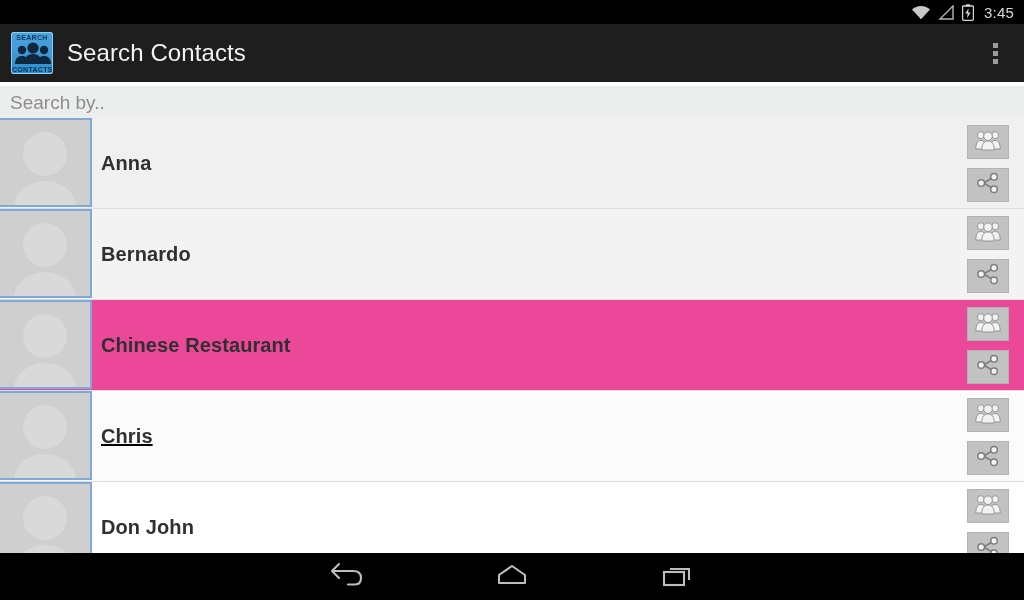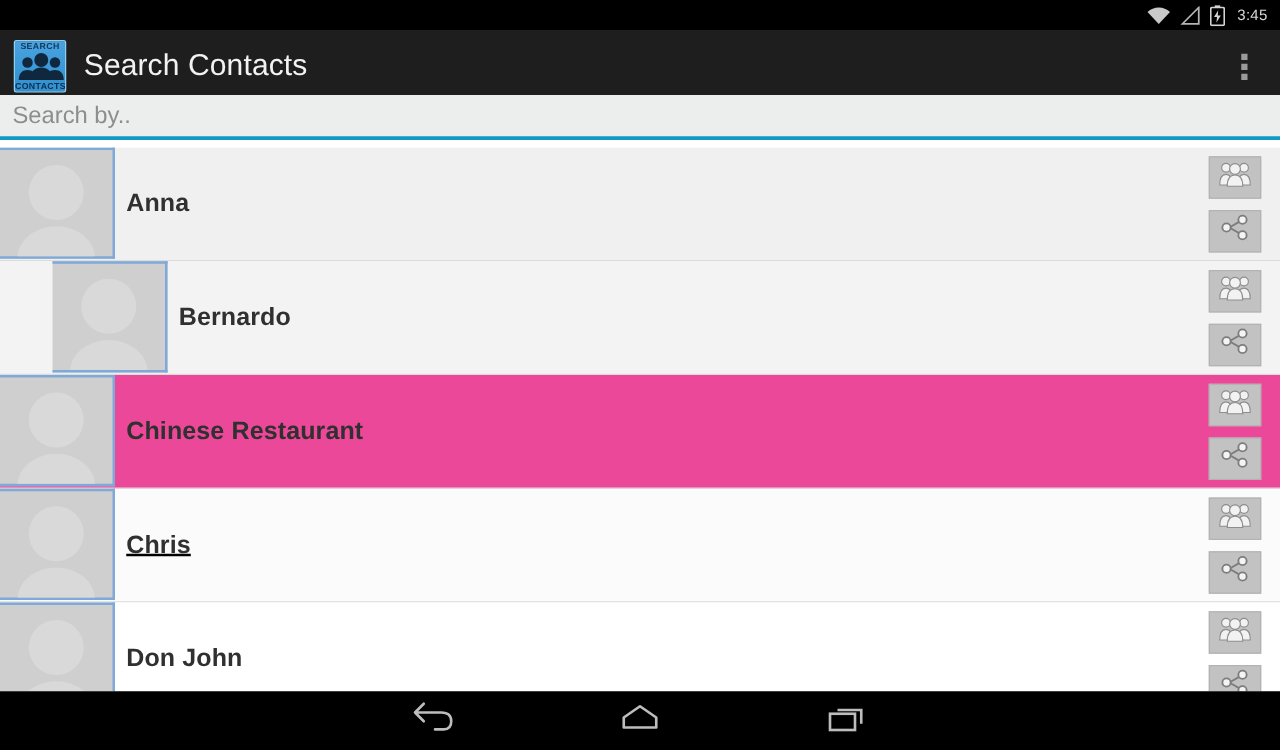--- a/index.html
+++ b/index.html
@@ -35,21 +35,21 @@
     padding-right: 10px;
     box-sizing: border-box;
   }
   .status-icons {
     display: flex;
     align-items: center;
     gap: 7px;
   }
   .status-time {
     color: #d8d8d8;
-    font-size: 12px;
+    font-size: 15px;
     font-family: "Liberation Sans", sans-serif;
     letter-spacing: 0.2px;
     margin-left: 3px;
   }
   .ico-wifi { display:block; }
   .ico-signal { display:block; }
   .ico-batt { display:block; }
 
   
   .action-bar {
@@ -120,21 +120,21 @@
   .overflow-btn i {
     display: block;
     width: 5px;
     height: 5px;
     background: #9a9a9a;
   }
 
   
   .search-wrap {
     position: absolute;
-    top: 76px; left: 0;
+    top: 86px; left: 0;
     width: 1024px;
     height: 36px;
     background: #eceded;
     box-sizing: border-box;
   }
   .search-input {
     position: absolute;
     left: 0; top: 0;
     width: 1024px;
     height: 33px;
@@ -237,21 +237,21 @@
     background: #c2c2c2;
     border: 1px solid #b3b3b3;
     box-sizing: border-box;
     display: flex;
     align-items: center;
     justify-content: center;
   }
 
   
   .row.r0 { background: #f0f0f0; text-align: center; }
-  .row.r1 { background: #f3f3f3; padding-left: 42px; }
+  .row.r1 { background: #f3f3f3; }
   .row.r2 { background: #ec4899; }
   .row.r3 { background: #fbfbfb; text-decoration: underline; }
   .row.r4 { background: #ffffff; }
 
   
   .nav-bar {
     position: absolute;
     bottom: 0; left: 0;
     width: 1024px;
     height: 47px;

